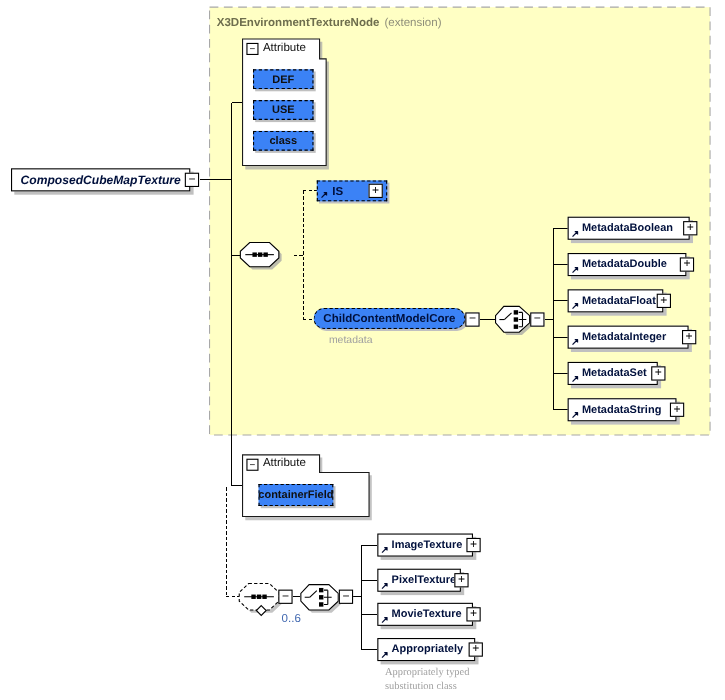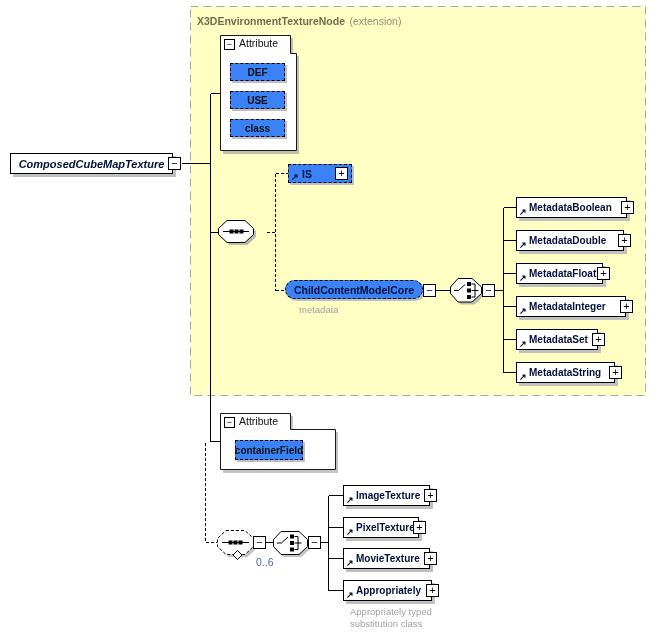--- a/index.html
+++ b/index.html
@@ -237,18 +237,18 @@
     <span>MovieTexture</span>
   </div>
   <div class="pm" style="left:424px;top:552px;">+</div>
 
   <div class="ebox left" style="left:343px;top:580px;width:89px;height:21px;">
     <span class="ref">↗</span>
     <span>Appropriately</span>
   </div>
   <div class="pm" style="left:426px;top:584px;">+</div>
 
-  <div class="lbl ann" style="left:350px;top:606px;line-height:12px;">
+  <div class="lbl ann" style="left:350px;top:606px;line-height:12px;font-family:Liberation Serif, serif;">
     <div>Appropriately typed</div>
     <div>substitution class</div>
   </div>
 
 </div>
 
 </body></html>

